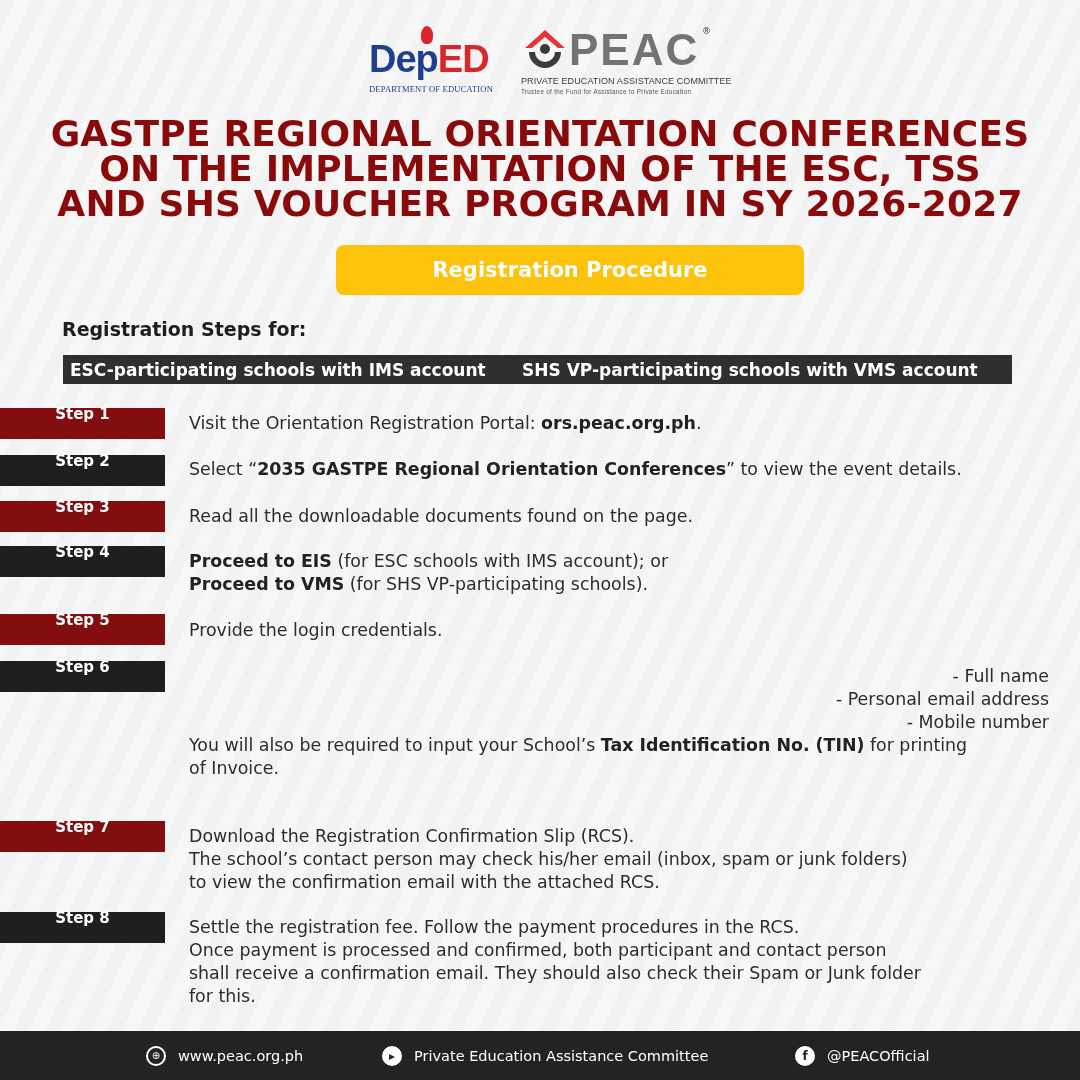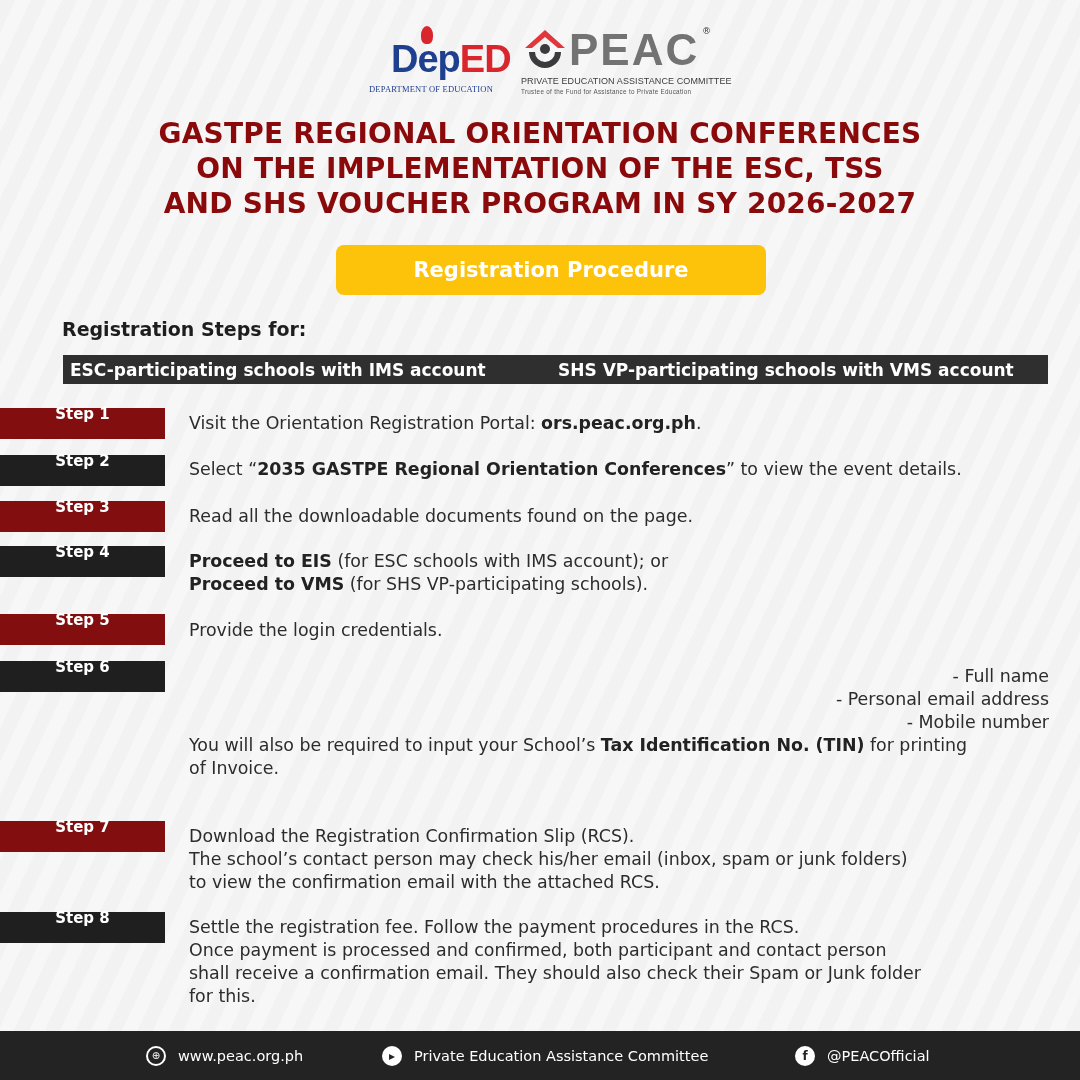--- a/index.html
+++ b/index.html
@@ -12,21 +12,21 @@
       repeating-linear-gradient(115deg, rgba(0,0,0,0.018) 0 14px, rgba(255,255,255,0) 14px 28px),
       #f7f7f8;
   }
   .logos {
     position: absolute; top: 26px; left: 0; width: 1080px; height: 74px;
     display: flex; justify-content: center; gap: 22px; align-items: flex-start;
   }
   .deped { width: 130px; height: 70px; position: relative; }
   .deped-word {
     position: absolute; left: 0; top: 14px; font-family: "Liberation Sans", sans-serif;
-    font-weight: 700; font-size: 38px; letter-spacing: -1px; line-height: 1; margin-left: 22px;
+    font-weight: 700; font-size: 38px; letter-spacing: -1px; line-height: 1;
   }
   .deped-word .blue { color: #1f3f8f; }
   .deped-word .red { color: #d8262c; }
   .deped-flame {
     position: absolute; left: 52px; top: 0; width: 12px; height: 18px;
     background: #d8262c; border-radius: 50% 50% 40% 40%;
   }
   .deped-sub {
     position: absolute; left: 0; top: 58px; font-family: "Liberation Serif", serif;
     font-size: 8.5px; color: #1f3f8f; white-space: nowrap; letter-spacing: 0.2px;
@@ -42,39 +42,39 @@
     position: absolute; left: 0; top: 50px; font-family: "Liberation Sans", sans-serif;
     font-size: 9px; color: #3b3b3e; white-space: nowrap; letter-spacing: 0.1px;
   }
   .peac-tag {
     position: absolute; left: 0; top: 62px; font-family: "Liberation Sans", sans-serif;
     font-size: 6.3px; color: #555; white-space: nowrap; letter-spacing: 0.3px;
   }
   .title {
     position: absolute; top: 116px; left: 0; width: 1080px; text-align: center;
     font-family: "DejaVu Sans", sans-serif; font-weight: 700; color: #8a0a0b;
-    font-size: 28px; line-height: 35px; letter-spacing: 0.2px;
+    font-size: 36px; line-height: 35px; letter-spacing: 0.2px;
   }
   .title div { white-space: nowrap; }
   .proc-btn {
-    position: absolute; left: 336px; top: 245px; width: 430px; height: 50px;
+    position: absolute; left: 336px; top: 245px; width: 468px; height: 50px;
     background: #fdc20a; border-radius: 8px; color: #fff;
     font-family: "DejaVu Sans", sans-serif; font-weight: 700; font-size: 21px;
     display: flex; align-items: center; justify-content: center;
   }
   .steps-for {
     position: absolute; left: 62px; top: 318px; font-weight: 700; font-size: 19px; color: #1e1e1e;
   }
   .tag {
     position: absolute; top: 355px; height: 29px; background: #2f2f2f; color: #fff;
     font-weight: 700; font-size: 17px; display: flex; align-items: center;
     padding: 0 7px; white-space: nowrap;
   }
   .tag.esc { left: 63px; width: 527px; }
-  .tag.shs { left: 551px; width: 497px; }
+  .tag.shs { left: 515px; width: 497px; }
   .step-label {
     position: absolute; left: 0; width: 165px; height: 31px; color: #fff;
     font-weight: 700; font-size: 15px; display: flex; align-items: center; justify-content: center;
     padding-bottom: 20px;
   }
   .step-label.red { background: #830e10; }
   .step-label.dark { background: #1f1f1f; }
   .step-text {
     position: absolute; left: 189px; width: 860px; font-size: 17.4px; line-height: 23px; color: #2c2c2c;
   }

